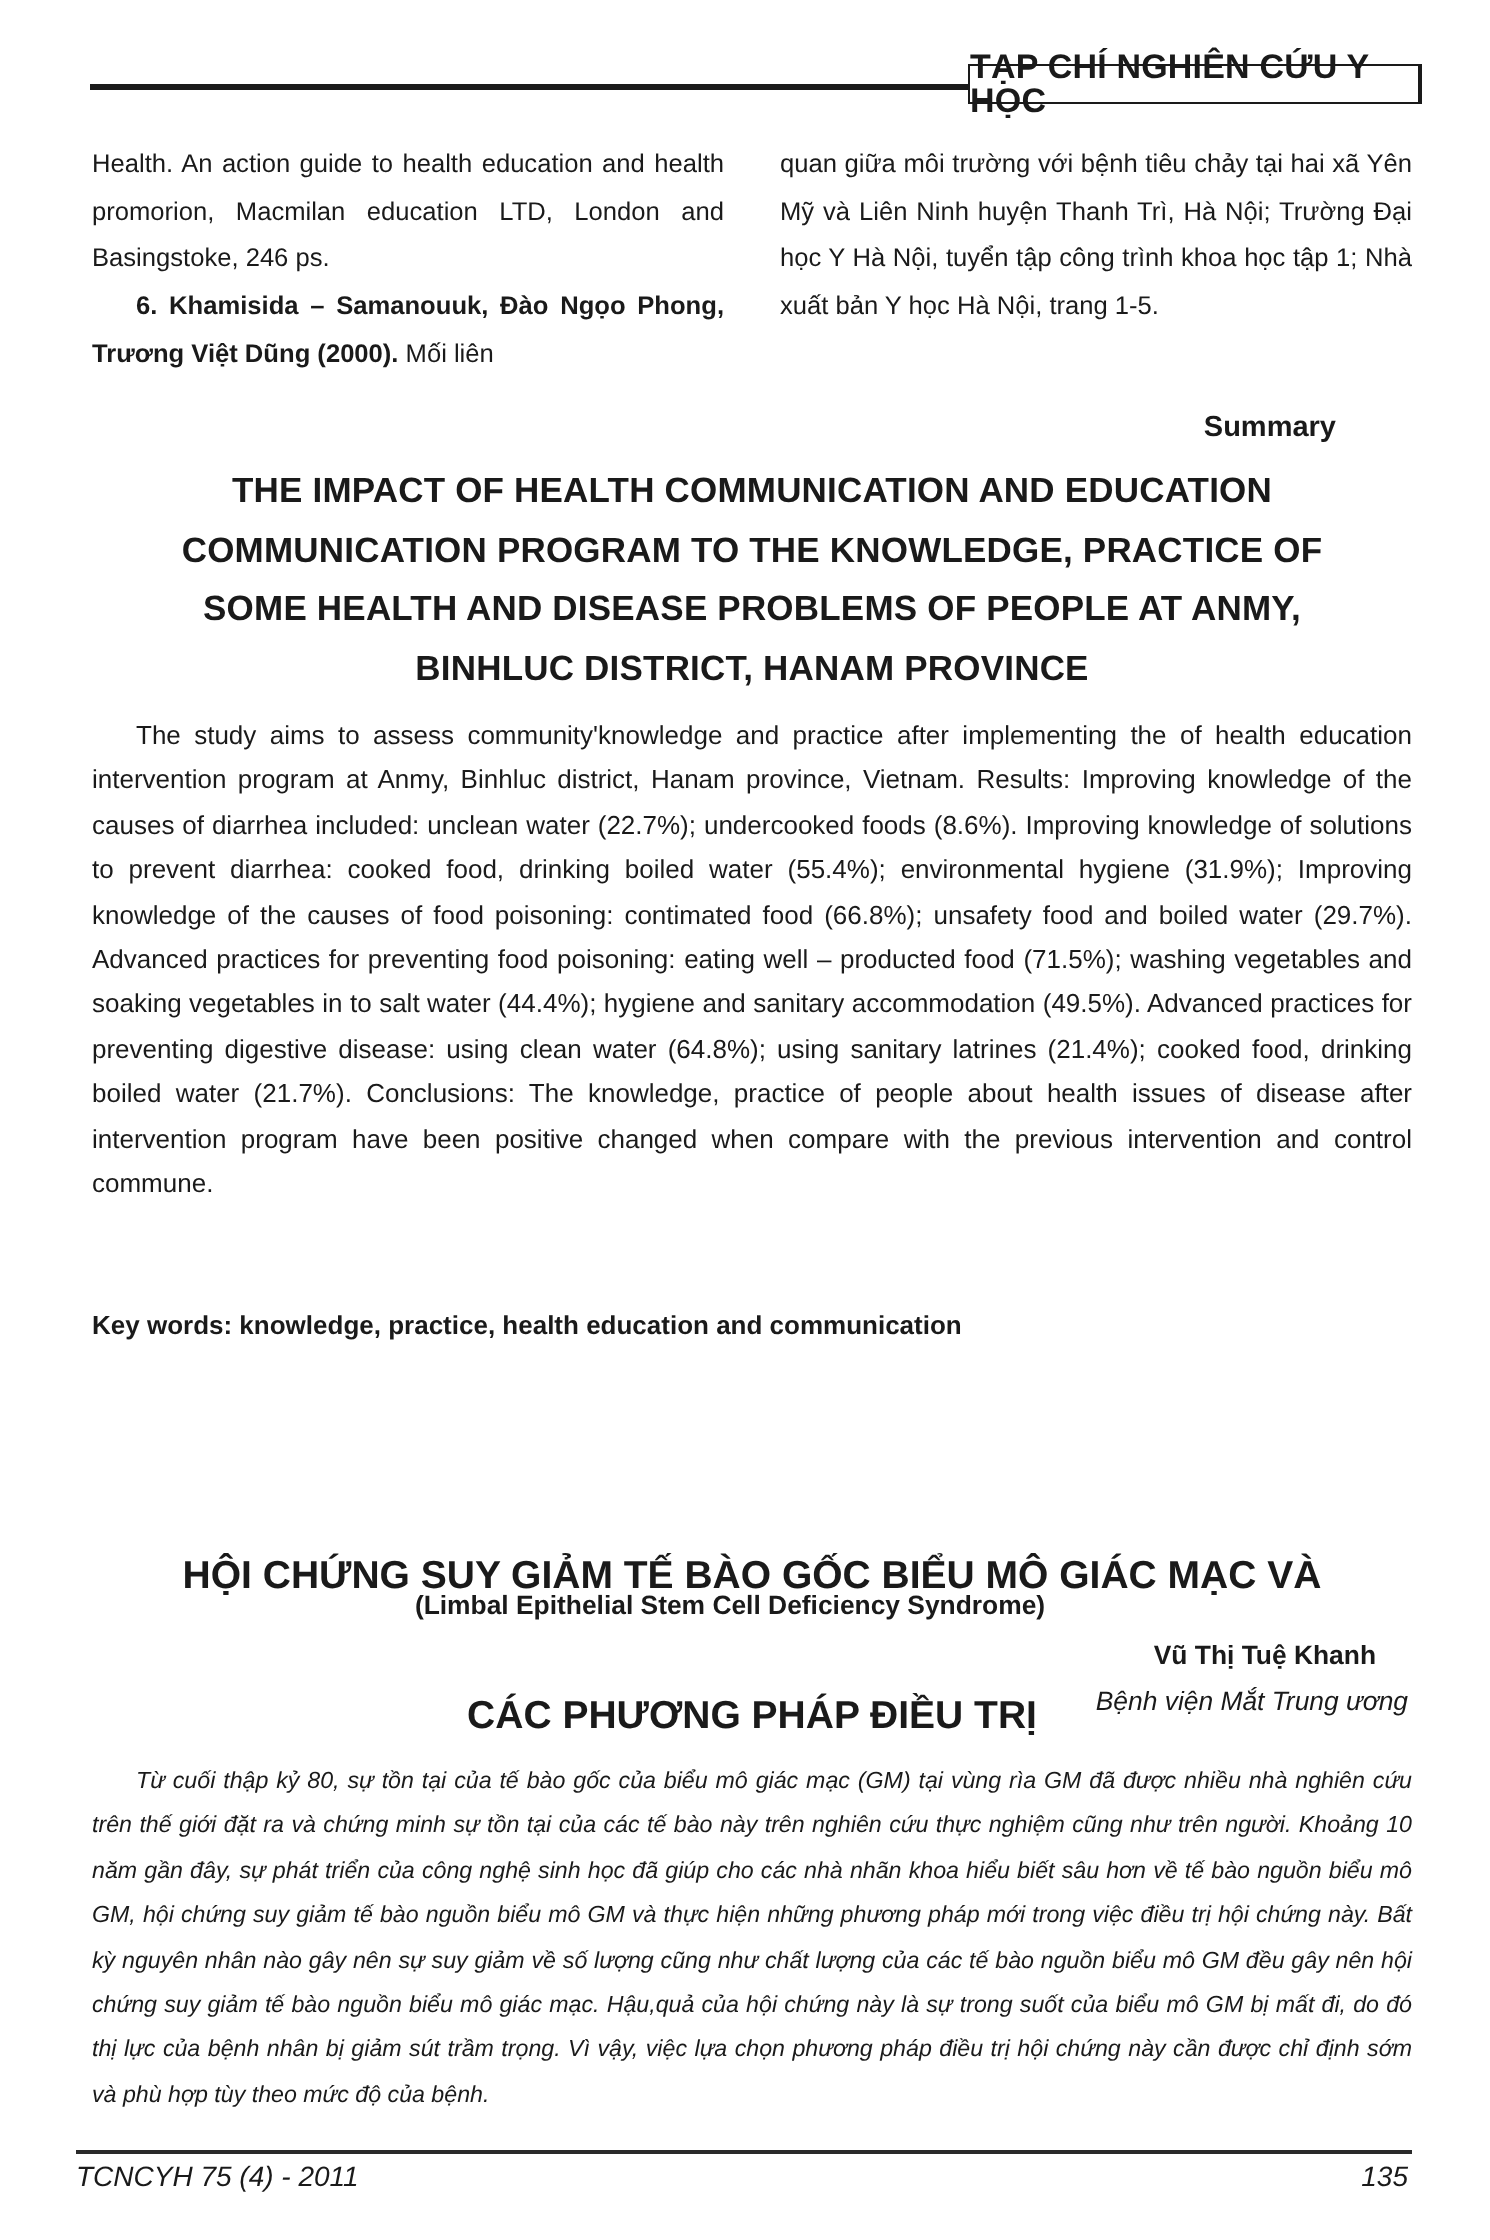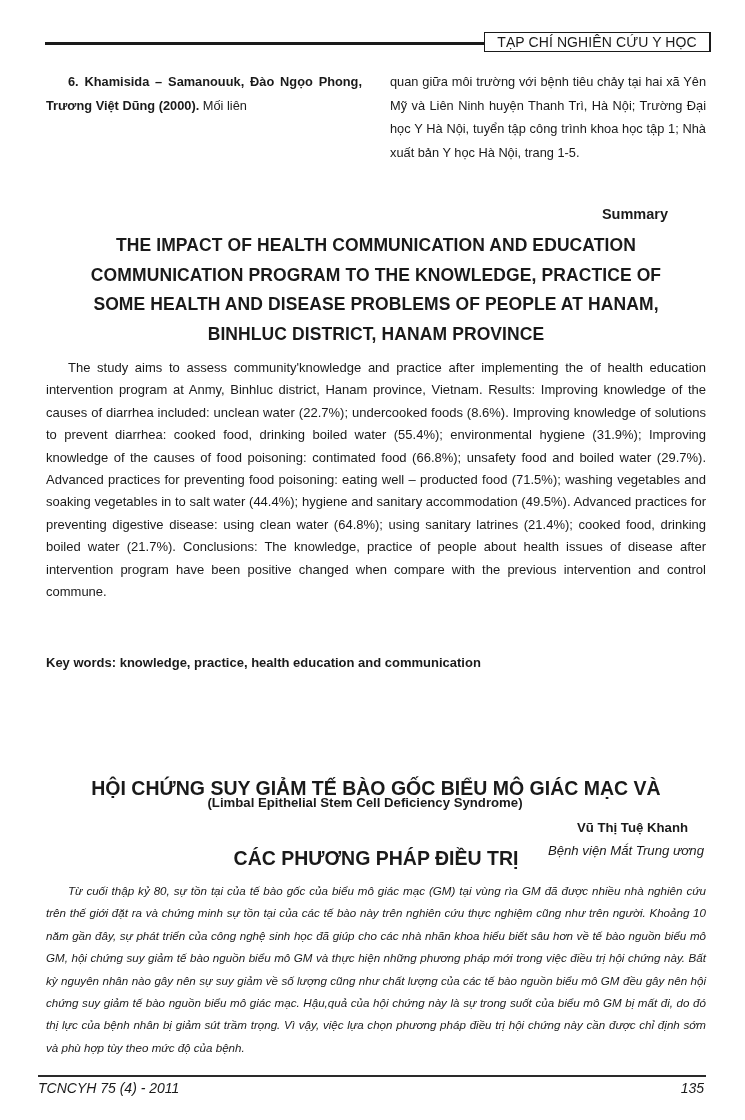--- a/index.html
+++ b/index.html
@@ -25,22 +25,22 @@
     }
     .journal-box {
       position: absolute;
       left: 484px;
       top: 32px;
       width: 227px;
       height: 20px;
       border: 1.5px solid #1a1a1a;
       border-right-width: 2px;
       box-sizing: border-box;
-      font-weight: normal;
-      font-size: 14px;
+      font-weight: bold;
+      font-size: 17px;
       letter-spacing: 0.1px;
       display: flex;
       align-items: center;
       justify-content: center;
       line-height: 1;
     }
     .col {
       position: absolute;
       top: 70px;
       font-size: 12.8px;
@@ -169,33 +169,34 @@
       font-size: 14px;
     }
   </style>
 </head>
 <body>
 
 <div class="header-rule"></div>
 <div class="journal-box">TẠP CHÍ NGHIÊN CỨU Y HỌC</div>
 
 <div class="col col-left">
+  <p>Health. An action guide to health education and health promorion, Macmilan education LTD, London and Basingstoke, 246 ps.</p>
   <p class="ref-indent"><span class="bold">6. Khamisida – Samanouuk, Đào Ngọo Phong, Trương Việt Dũng (2000).</span><span> Mối liên</span></p>
 </div>
 
 <div class="col col-right">
   <p>quan giữa môi trường với bệnh tiêu chảy tại hai xã Yên Mỹ và Liên Ninh huyện Thanh Trì, Hà Nội; Trường Đại học Y Hà Nội, tuyển tập công trình khoa học tập 1; Nhà xuất bản Y học Hà Nội, trang 1-5.</p>
 </div>
 
 <div class="summary-label">Summary</div>
 
 <div class="en-title">
   <span>THE IMPACT OF HEALTH COMMUNICATION AND EDUCATION</span>
   <span>COMMUNICATION PROGRAM TO THE KNOWLEDGE, PRACTICE OF</span>
-  <span>SOME HEALTH AND DISEASE PROBLEMS OF PEOPLE AT HANAM,</span>
+  <span>SOME HEALTH AND DISEASE PROBLEMS OF PEOPLE AT ANMY,</span>
   <span>BINHLUC DISTRICT, HANAM PROVINCE</span>
 </div>
 
 <p class="abstract">The study aims to assess community'knowledge and practice after implementing the of health education intervention program at Anmy, Binhluc district, Hanam province, Vietnam. Results: Improving knowledge of the causes of diarrhea included: unclean water (22.7%); undercooked foods (8.6%).  Improving knowledge of solutions to prevent diarrhea: cooked food, drinking boiled water (55.4%); environmental hygiene (31.9%); Improving knowledge of the causes of food poisoning: contimated food (66.8%); unsafety food and boiled water (29.7%). Advanced practices for preventing food poisoning: eating well – producted food (71.5%); washing vegetables and  soaking vegetables  in to salt water (44.4%); hygiene and sanitary accommodation (49.5%). Advanced practices for preventing digestive disease: using clean water (64.8%); using sanitary latrines (21.4%); cooked food, drinking boiled water (21.7%). Conclusions: The knowledge, practice of people about health issues of disease after intervention program have been positive changed when compare with the previous intervention and control commune.</p>
 
 <div class="keywords">Key words: knowledge, practice, health education and communication</div>
 
 <div class="vn-title">
   <span>HỘI CHỨNG SUY GIẢM TẾ BÀO GỐC BIỂU MÔ GIÁC MẠC VÀ</span>
   <span>CÁC PHƯƠNG PHÁP ĐIỀU TRỊ</span>

